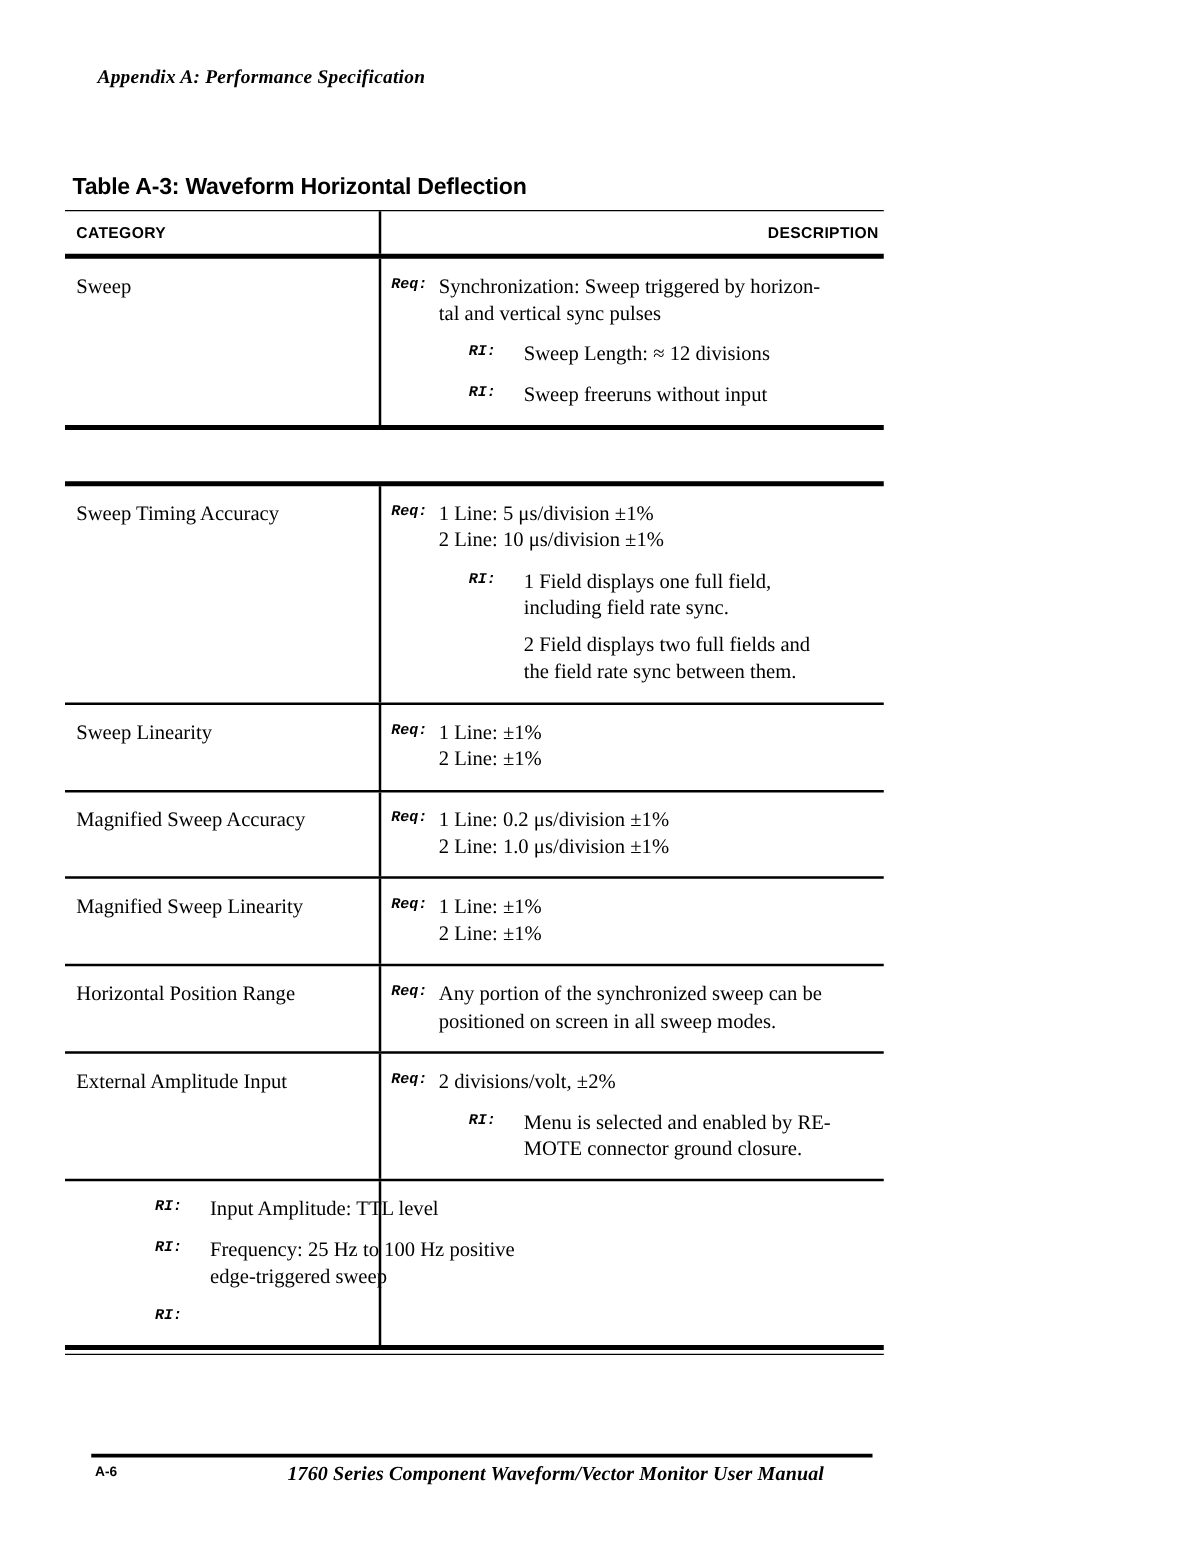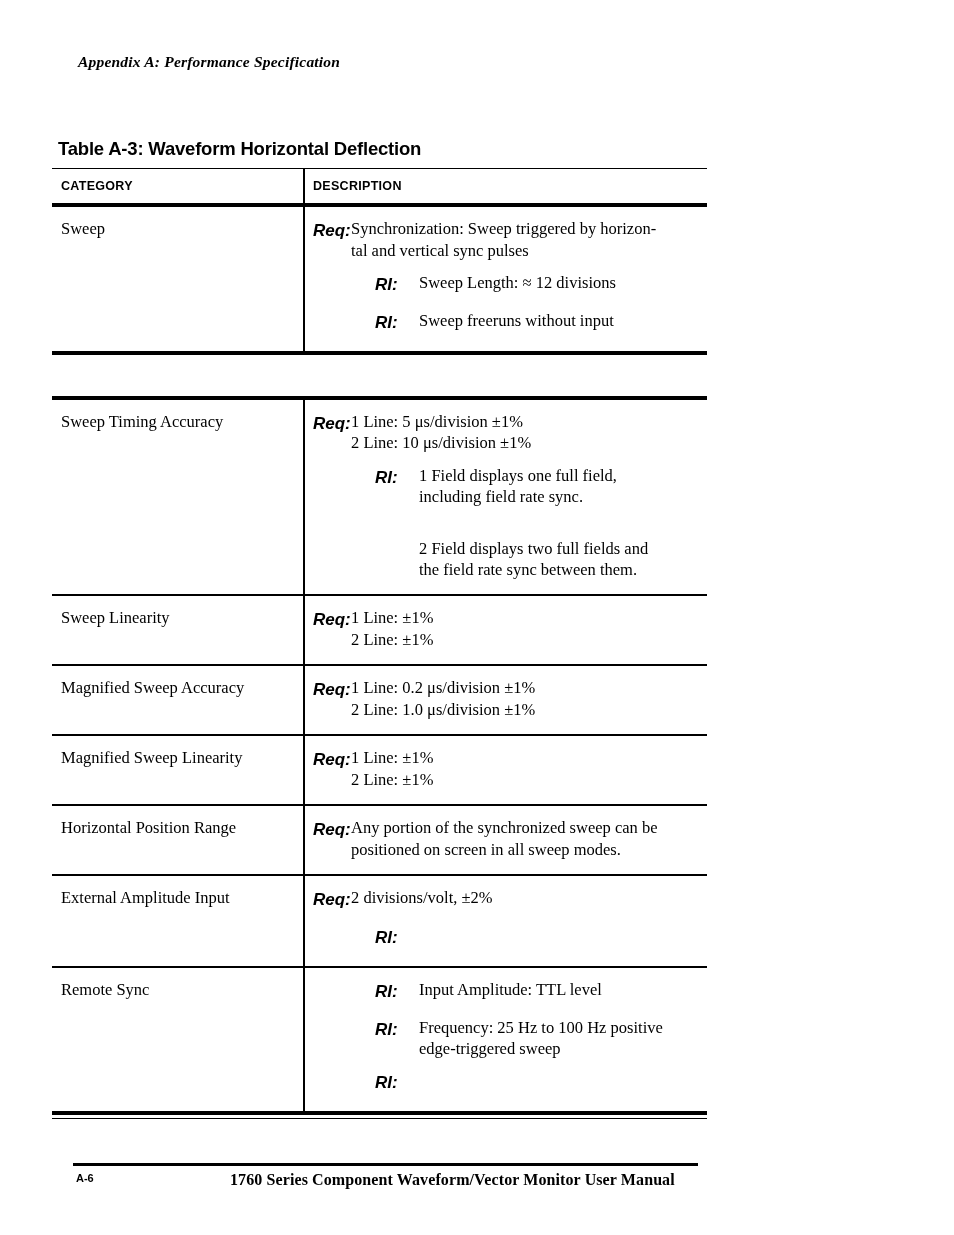--- a/index.html
+++ b/index.html
@@ -101,34 +101,34 @@
   .row-head .cell-category,
   .row-head .cell-description {
     font-family: "Liberation Sans", sans-serif;
     font-weight: bold;
     font-size: 12.5px;
     letter-spacing: 0.3px;
     padding-top: 9px;
     padding-bottom: 9px;
   }
   .row-head .cell-category { padding-left: 9px; }
-  .row-head .cell-description { padding-left: 10px; }
+  .row-head .cell-description { padding-left: 10px; text-align: right; }
 
   
   .spec-line {
     display: flex;
     align-items: flex-start;
   }
   .spec-line + .spec-line { margin-top: 11px; }
 
   .spec-label {
-    font-family: Liberation Sans, sans-serif;
+    font-family: Liberation Mono, monospace;
     font-weight: bold;
     font-style: italic;
-    font-size: 17px;
+    font-size: 12px;
     line-height: 1.58;
     flex: 0 0 auto;
     white-space: nowrap;
   }
   .spec-label.lbl-req  { width: 38px; }
   .spec-label.lbl-ri   { width: 38px; margin-left: 62px; }
 
   .spec-text {
     flex: 1 1 auto;
     font-size: 16.5px;
@@ -158,20 +158,21 @@
     font-family: "Liberation Sans", sans-serif;
     font-weight: bold;
     font-size: 11px;
   }
   .footer-title {
     position: absolute;
     left: 230px;
     top: 1171px;
     font-family: "Liberation Serif", serif;
     font-weight: bold;
+    font-style: italic;
     font-size: 16px;
     letter-spacing: 0.1px;
     white-space: nowrap;
   }
 </style>
 </head>
 <body>
 
 <div class="page">
 
@@ -217,21 +218,21 @@
             <div class="spec-line">
               <div class="spec-label lbl-req">Req:</div>
               <div class="spec-text">1 Line:  5 μs/division  ±1%
 2 Line:  10 μs/division  ±1%</div>
             </div>
             <div class="spec-line has-ri">
               <div class="spec-label lbl-ri">RI:</div>
               <div class="spec-text">1 Field displays one full field,
 including field rate sync.</div>
             </div>
-            <div class="spec-line has-ri" style="margin-top: 30px;">
+            <div class="spec-line has-ri" style="margin-top: 8px;">
               <div class="spec-label lbl-ri"></div>
               <div class="spec-text">2 Field displays two full fields and
 the field rate sync between them.</div>
             </div>
           </div>
         </div>
         <div class="rule rule-med"></div>
         <div class="row">
           <div class="cell-category">Sweep Linearity</div>
           <div class="cell-description">
@@ -278,26 +279,27 @@
         <div class="rule rule-med"></div>
         <div class="row">
           <div class="cell-category">External Amplitude Input</div>
           <div class="cell-description">
             <div class="spec-line">
               <div class="spec-label lbl-req">Req:</div>
               <div class="spec-text">2 divisions/volt,  ±2%</div>
             </div>
             <div class="spec-line has-ri">
               <div class="spec-label lbl-ri">RI:</div>
-            </div>
-          </div>
-        </div>
-        <div class="rule rule-med"></div>
-        <div class="row">
-          <div class="cell-category">Remote Sync</div>
+              <div class="spec-text">Menu is selected and enabled by RE-
+MOTE connector ground closure.</div>
+            </div>
+          </div>
+        </div>
+        <div class="rule rule-med"></div>
+        <div class="row">
           <div class="cell-description">
             <div class="spec-line has-ri">
               <div class="spec-label lbl-ri">RI:</div>
               <div class="spec-text">Input Amplitude:  TTL level</div>
             </div>
             <div class="spec-line has-ri">
               <div class="spec-label lbl-ri">RI:</div>
               <div class="spec-text">Frequency: 25 Hz to 100 Hz positive
 edge-triggered sweep</div>
             </div>

